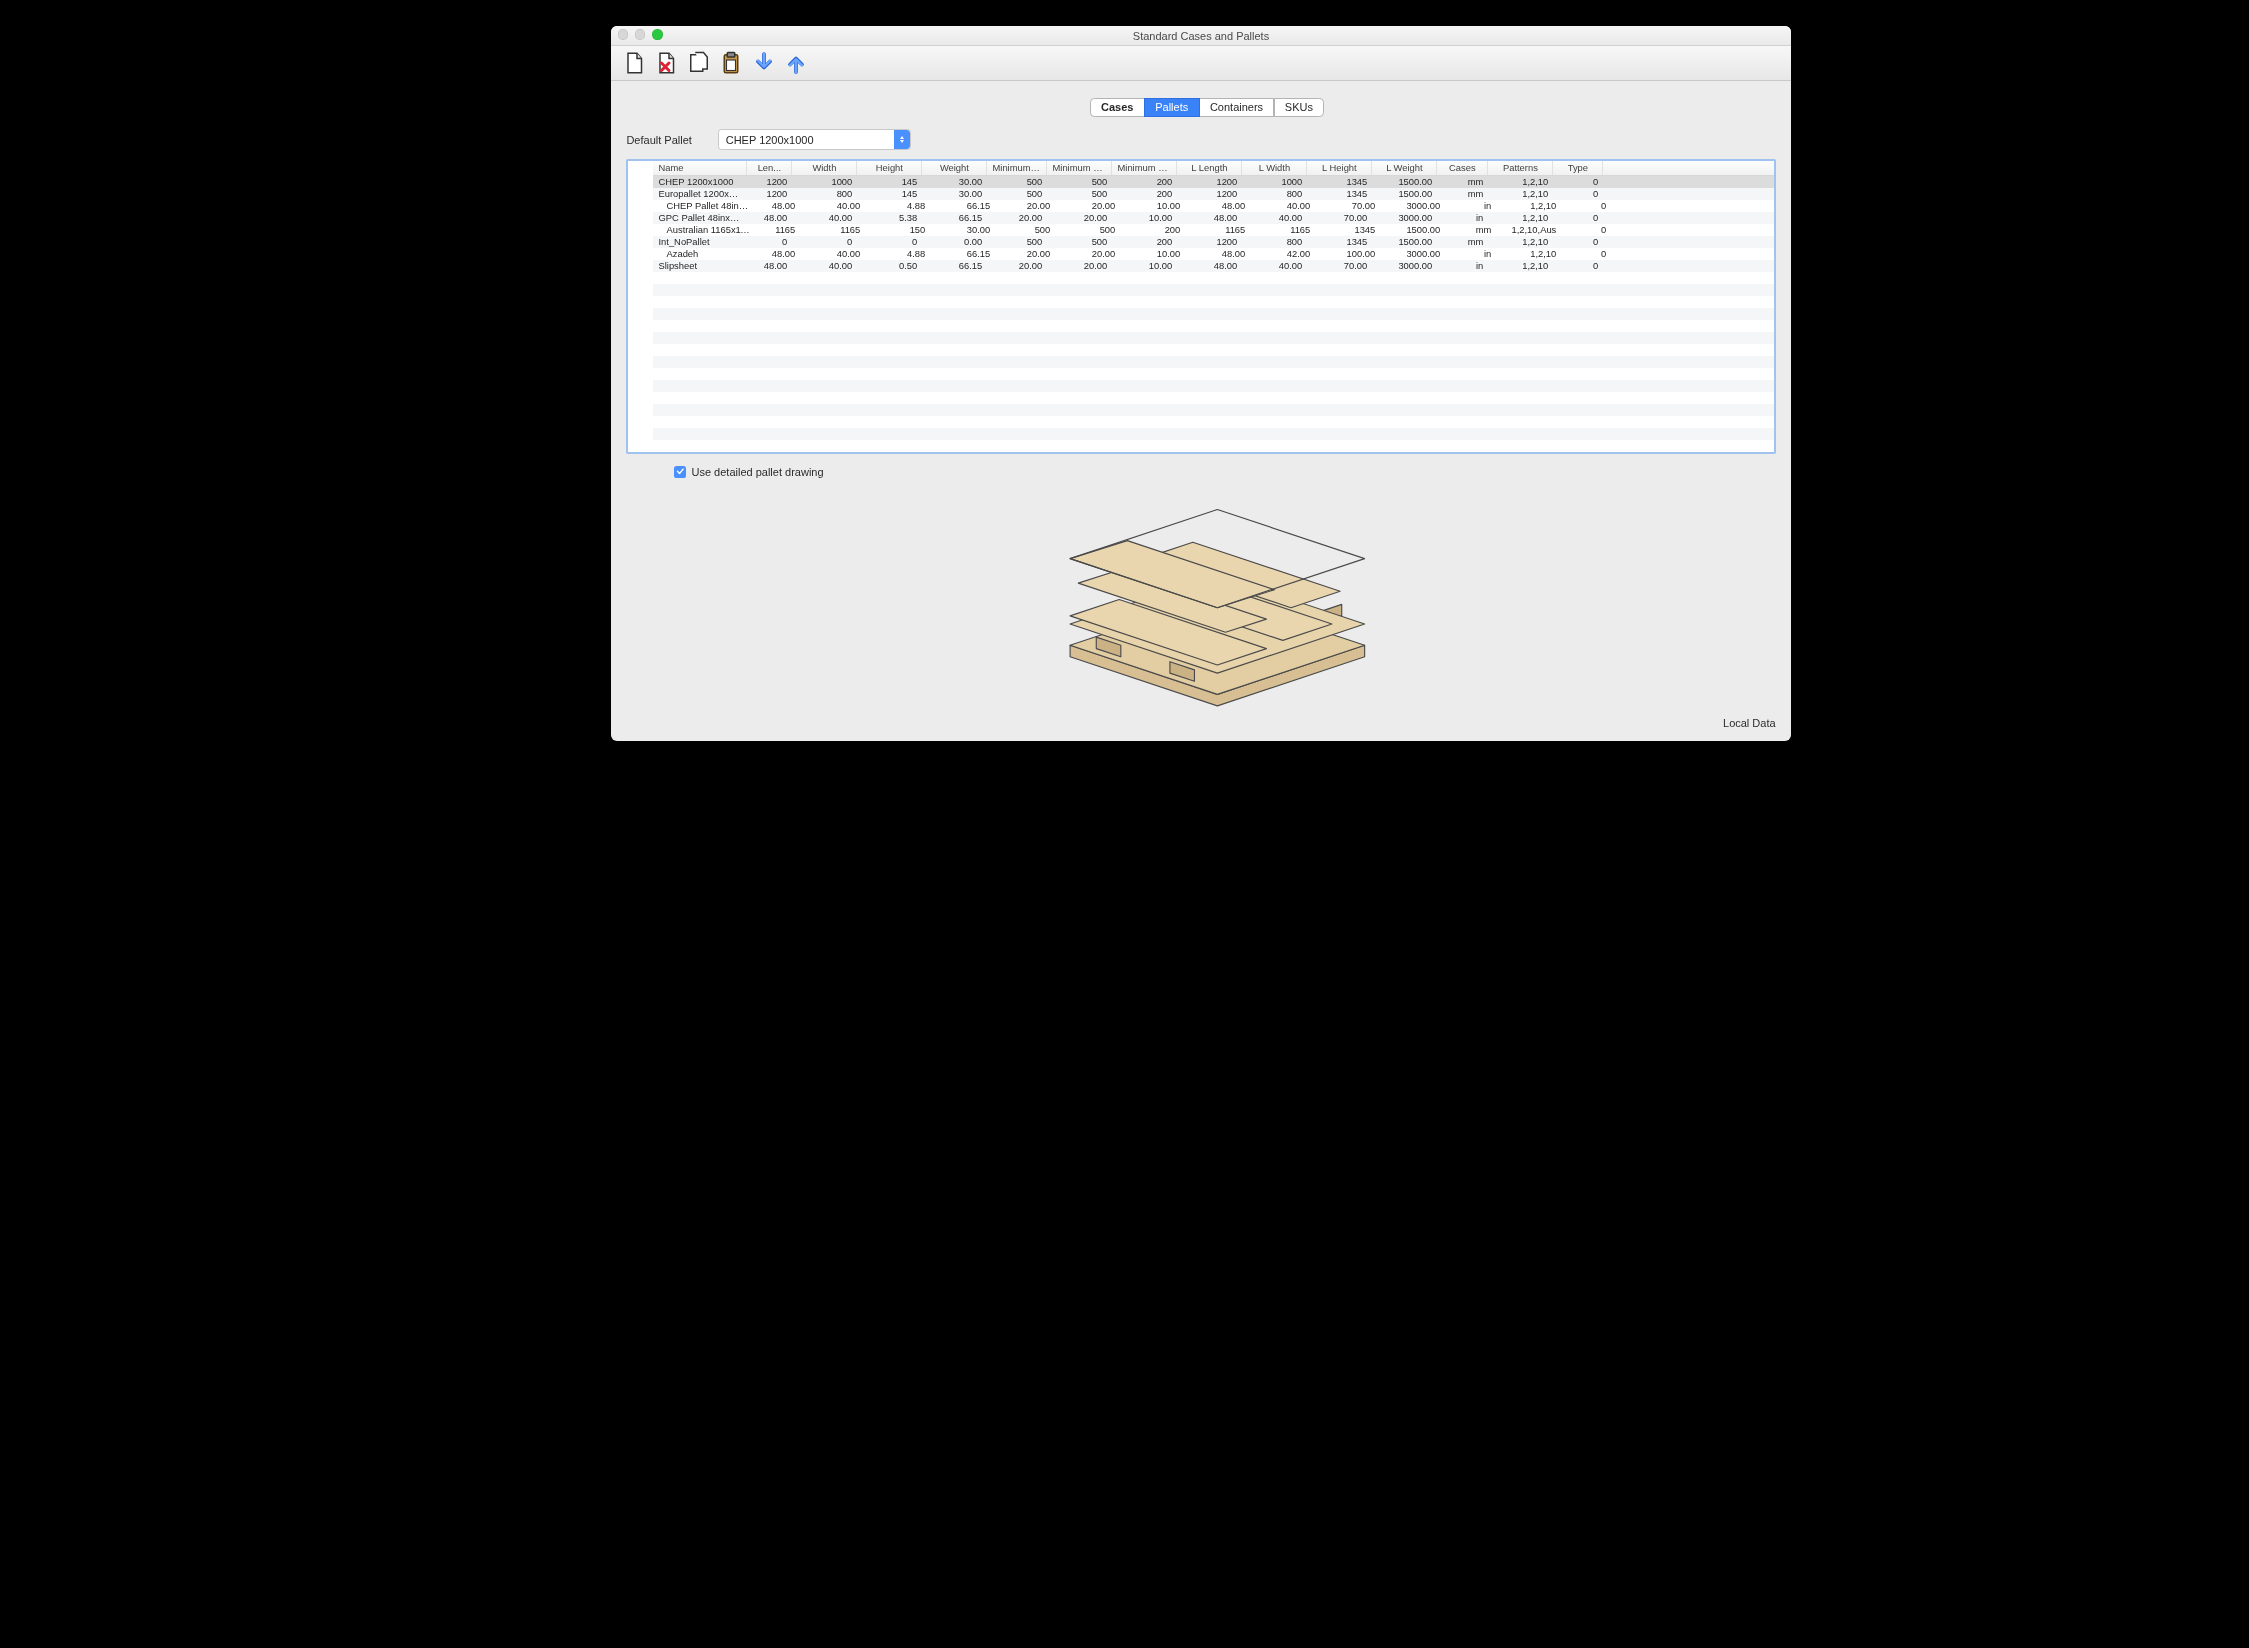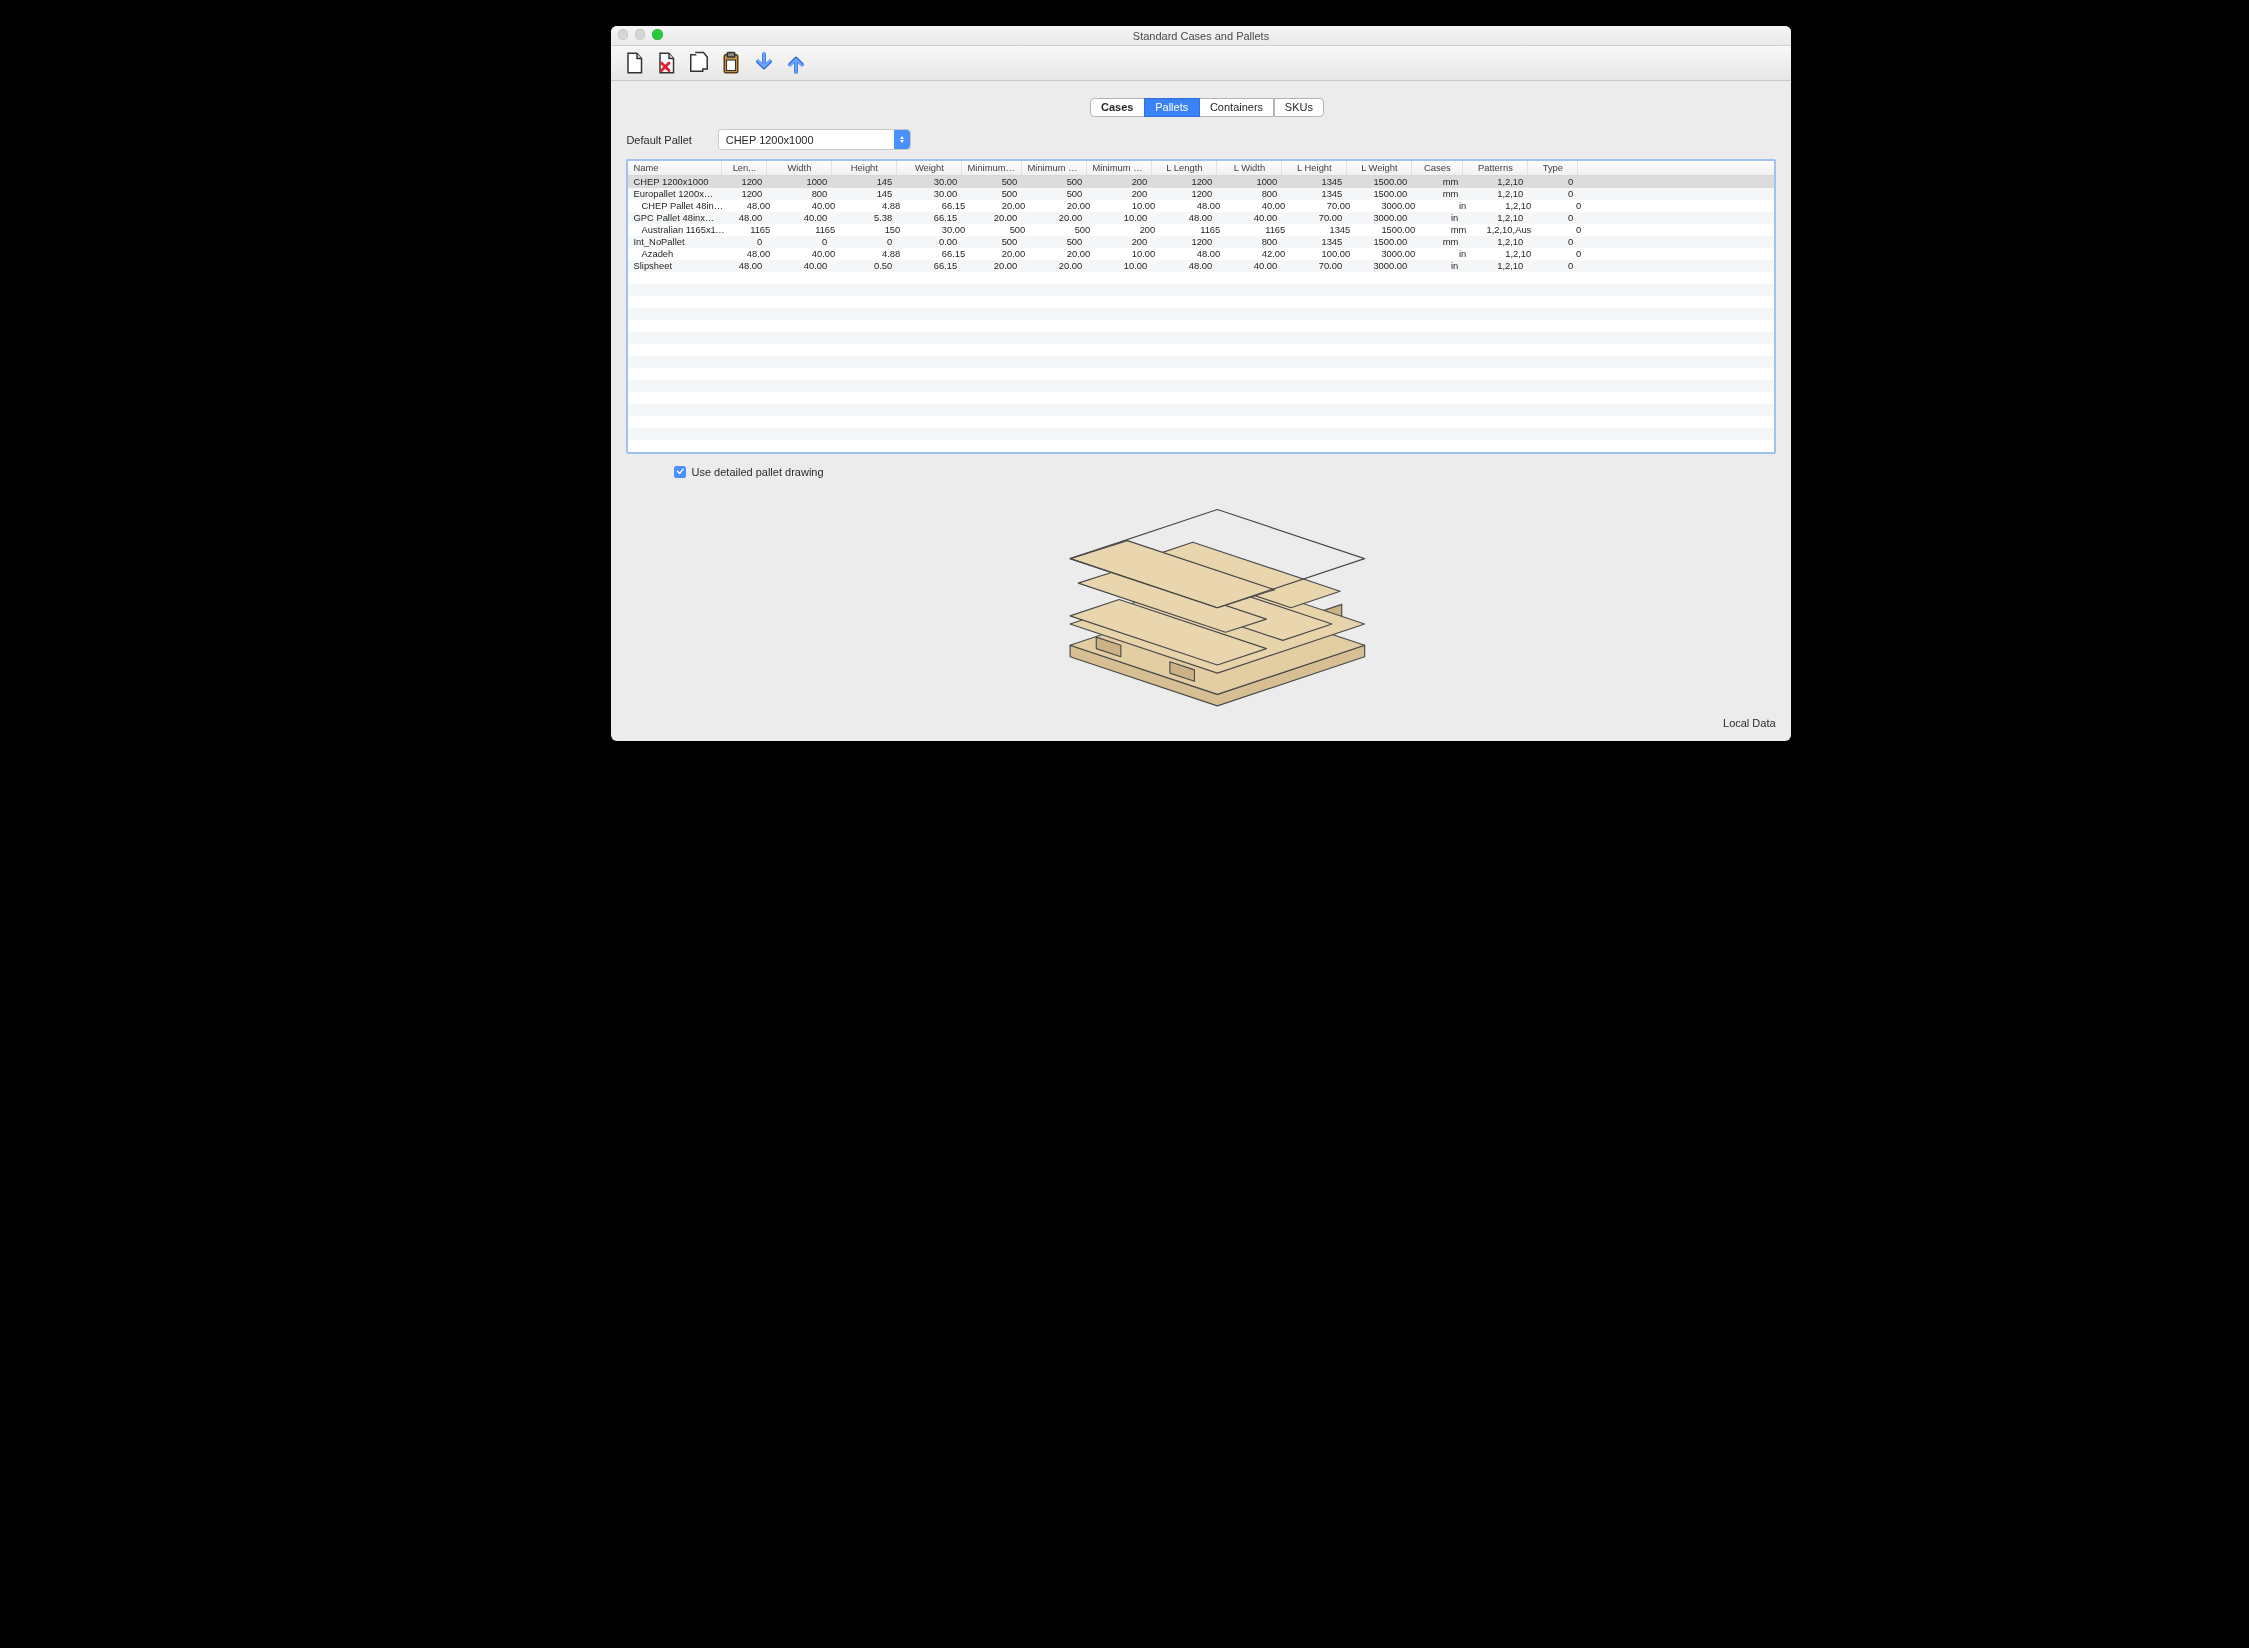--- a/index.html
+++ b/index.html
@@ -111,21 +111,21 @@
   }
   .popup .arrows::before { border-bottom:3.4px solid #fff; margin-bottom:1.7px;}
   .popup .arrows::after  { border-top:3.4px solid #fff;}
 
   .grid-wrap {
     border: 2.6px solid #9fc3ee;
     border-radius:1.7px;
     background:#fff;
     height: 291px;
     overflow:hidden;
-    display:flex; flex-direction:column;
+    display:flex; flex-direction:column;padding-left:25px;
   }
   .grid-header, .grid-row {
     display:grid;
     grid-template-columns: 94px 45px 65px 65px 65px 60px 65px 65px 65px 65px 65px 65px 51px 65px 50px;
     font-size: 9.4px;
   }
   .grid-header {
     background: linear-gradient(#fdfdfd,#f1f1f1);
     border-bottom:0.9px solid #d7d7d7;
   }

